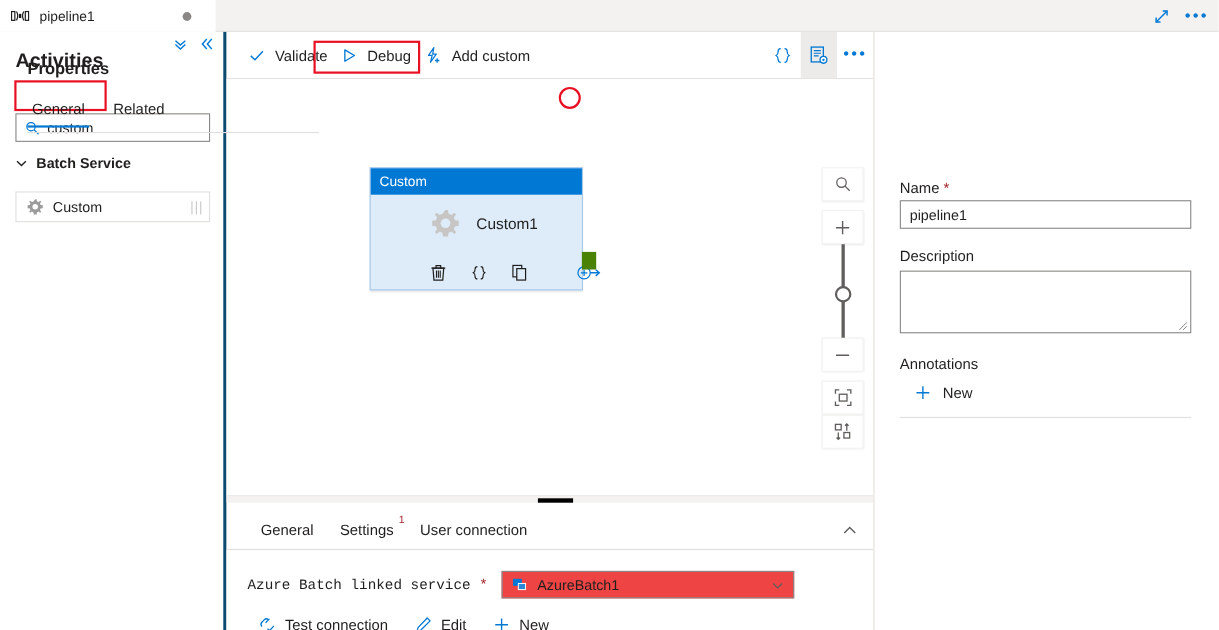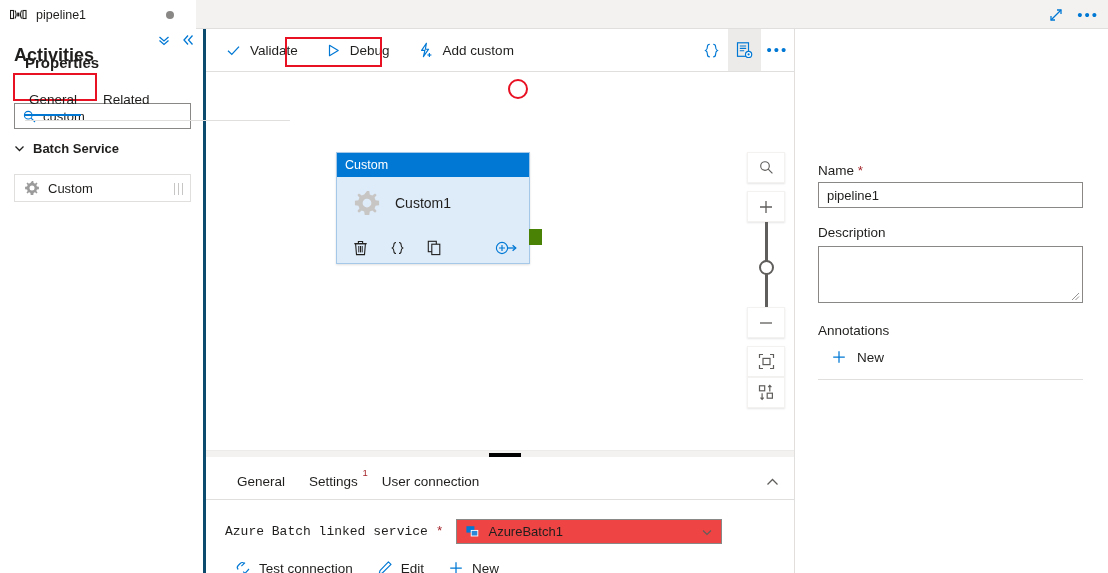--- a/index.html
+++ b/index.html
@@ -76,21 +76,21 @@
     position: absolute; right: 7px; top: 8px; display: flex; gap: 2.5px;
   }
   .drag-grip i { display:block; width: 1.5px; height: 12px; background: #c8c6c4; }
 
   
   .center { position: absolute; left: 206px; top: 29px; width: 588px; height: 544px; background:#fff; }
 
   .toolbar {
     position: absolute; left: 0; top: 0; width: 588px; height: 43px;
     border-bottom: 1px solid #e1dfdd; display: flex; align-items: center;
-    padding-left: 18px; gap: 24px;
+    padding-left: 18px; gap: 8px;
   }
   .tbtn {
     display: flex; align-items: center; gap: 9px; font-size: 13.5px;
     color: #201f1e; background: none; border: 0; font-family: inherit; padding: 3px 2px;
   }
   .toolbar-right {
     position: absolute; right: 0; top: 0; height: 42px; display: flex; align-items: center;
   }
   .tribtn {
     width: 33px; height: 42px; display: flex; align-items: center; justify-content: center;
@@ -105,21 +105,21 @@
   }
   .node {
     position: absolute; left: 130px; top: 80px; width: 194px; height: 112px;
     border: 1px solid #a6c8e8; background: #deecf9;
     box-shadow: 0 1px 2px rgba(0,0,0,0.12);
   }
   .node-head {
     height: 24px; background: #0078d4; color: #ffffff; font-size: 12.5px;
     display: flex; align-items: center; padding-left: 8px;
   }
-  .node-body { position: relative; height: 87px; }
+  .node-body { position: relative; height: 87px; margin-left: 38px; }
   .node-main { display: flex; align-items: center; padding: 12px 0 0 16px; gap: 14px; }
   .node-title { font-size: 14px; color: #201f1e; }
   .node-actions {
     position: absolute; left: 16px; bottom: 8px; right: 12px;
     display: flex; align-items: center; gap: 22px;
   }
   .node-actions .spacer { flex: 1; }
   .connector {
     position: absolute; left: 323px; top: 157px; width: 13px; height: 16px; background: #498205;
   }

